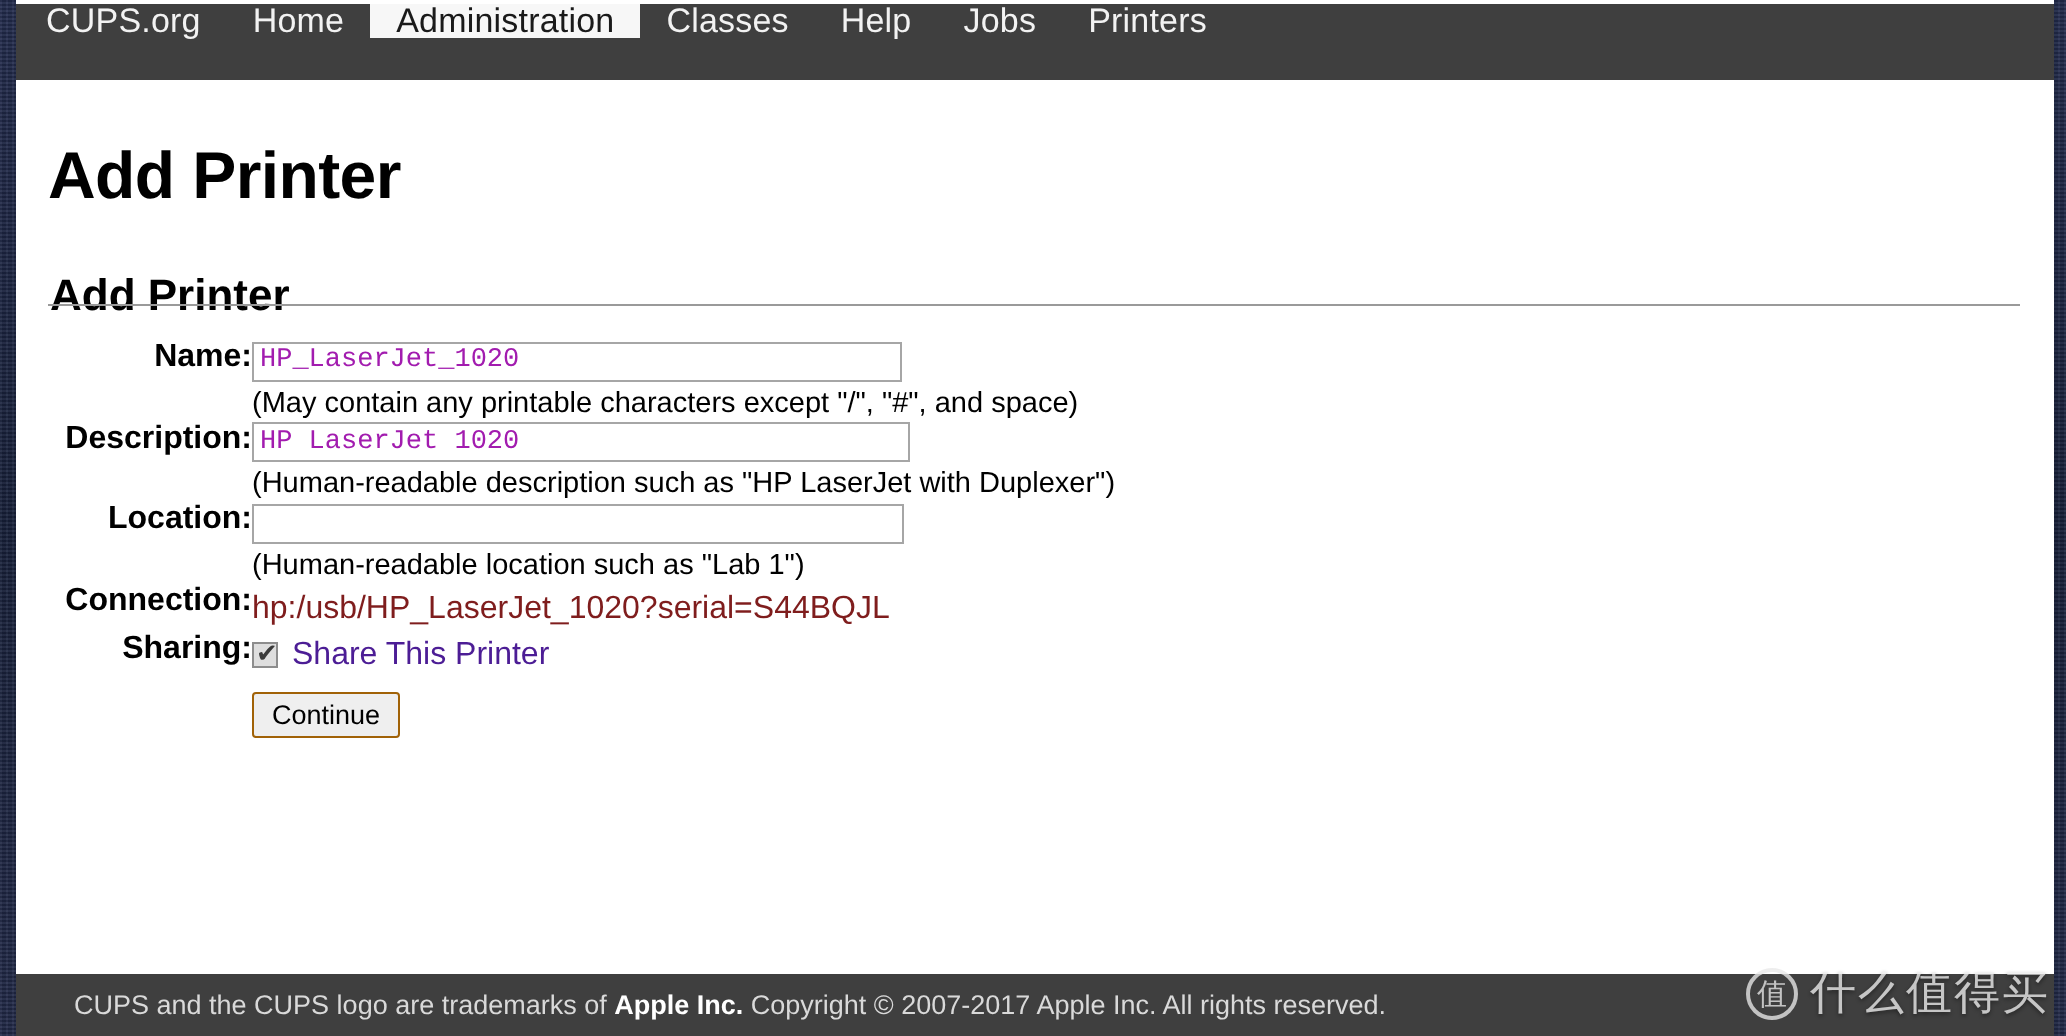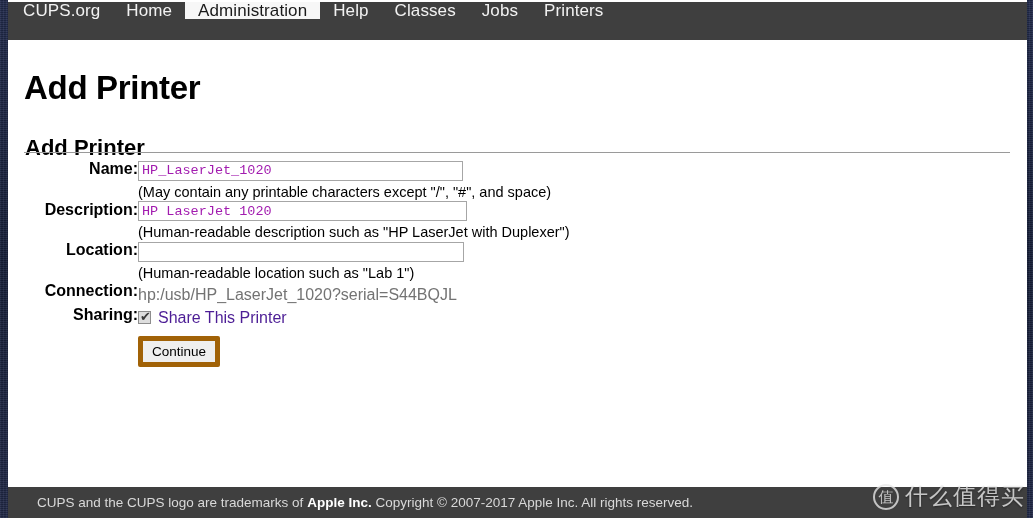--- a/index.html
+++ b/index.html
@@ -106,23 +106,22 @@
     width: 986px;
     height: 1px;
     background: #9a9a9a;
     border: 0;
   }
 
   
   #add-printer-form {
     position: absolute;
     left: 0;
-    top: 120px;
+    top: 130px;
     width: 829px;
-    margin-left: 12px;
   }
   table.form-table {
     border-collapse: collapse;
   }
   table.form-table td {
     padding: 0;
     vertical-align: top;
   }
   td.label-cell {
     text-align: right;
@@ -156,21 +155,21 @@
   .hint {
     font-size: 14.5px;
     color: #000000;
     line-height: 1.25;
     padding-top: 2px;
     white-space: nowrap;
   }
 
   .static-value {
     font-size: 16px;
-    color: #737373;
+    color: #7f1d1d;
     line-height: 1.3;
     padding-top: 3px;
     white-space: nowrap;
   }
 
   .share-row {
     display: flex;
     align-items: center;
     gap: 7px;
     padding-top: 3px;
@@ -201,21 +200,21 @@
     white-space: nowrap;
     cursor: pointer;
   }
 
   button.submit-btn {
     margin-top: 9px;
     font-family: "Liberation Sans", sans-serif;
     font-size: 13.5px;
     color: #000000;
     background: #efefef;
-    border: 5px solid #a16207;
+    border: 1px solid #a16207;
     border-radius: 2px;
     padding: 3px 9px;
     cursor: pointer;
     line-height: 1.15;
   }
 
   
   #footer {
     position: absolute;
     left: 0;
@@ -269,22 +268,22 @@
 <body>
 
 <div id="page-frame"></div>
 
 <div id="page">
 
   <nav id="navbar">
     <a class="nav-item">CUPS.org</a>
     <a class="nav-item">Home</a>
     <a class="nav-item active">Administration</a>
+    <a class="nav-item">Classes</a>
     <a class="nav-item">Help</a>
-    <a class="nav-item">Classes</a>
     <a class="nav-item">Jobs</a>
     <a class="nav-item">Printers</a>
   </nav>
 
   <main id="content">
 
     <h1 id="page-title">Add Printer</h1>
 
     <h2 id="section-title">Add Printer</h2>
 

